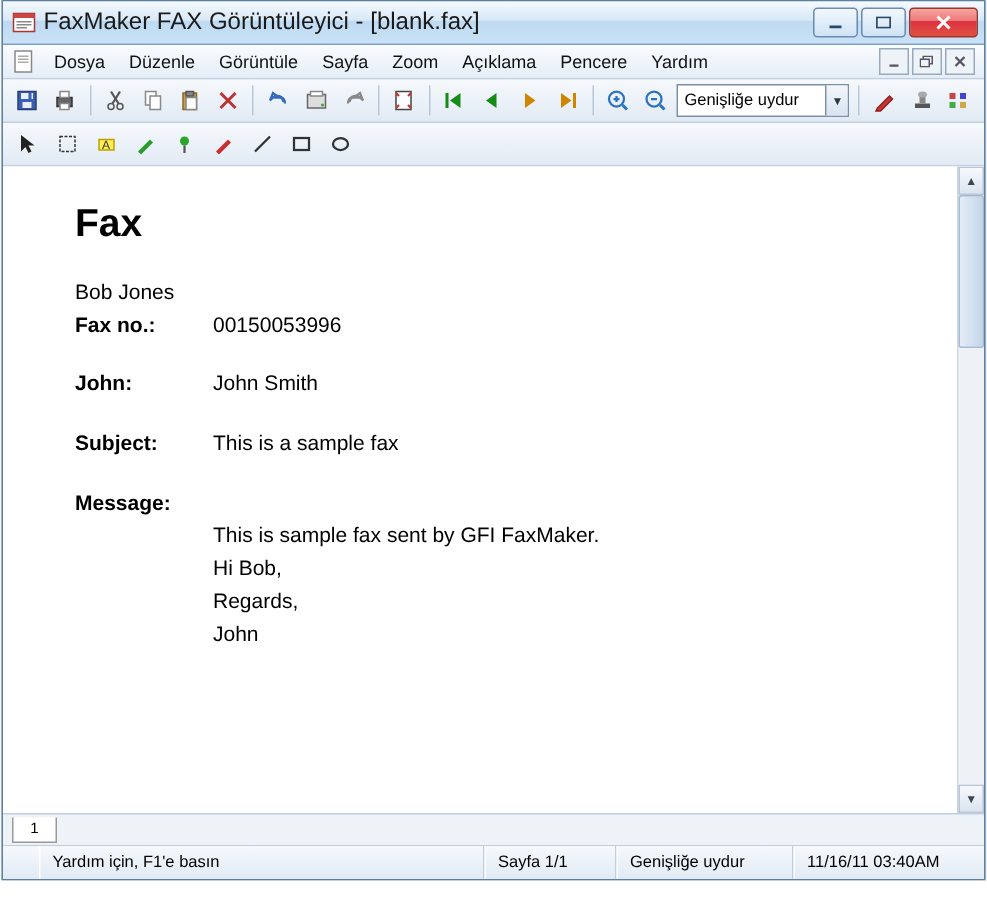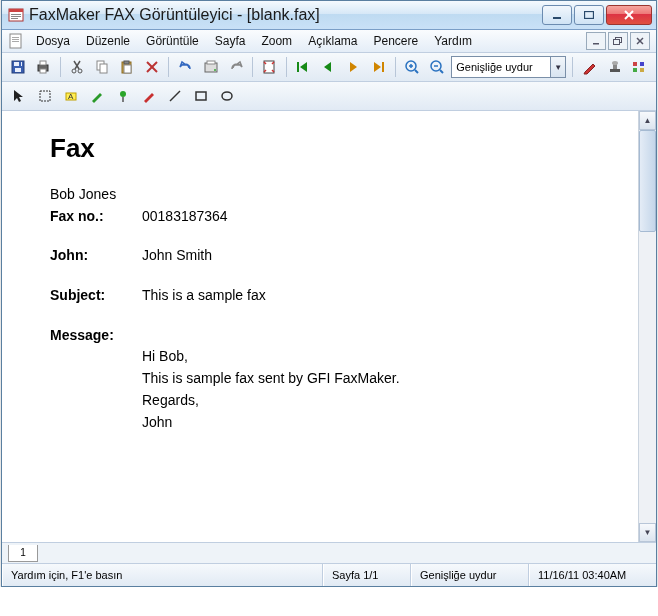--- a/index.html
+++ b/index.html
@@ -36,21 +36,21 @@
   .vscroll{width:17px;background:#e8ecf1;border-left:1px solid #cbd4df;display:flex;flex-direction:column;}
   .vscroll .arrow{height:17px;background:linear-gradient(to bottom,#f7f9fc,#dbe4ef);border:1px solid #b8c6d8;margin:0;display:flex;align-items:center;justify-content:center;font-size:8px;color:#445;}
   .vscroll .track{flex:1;position:relative;background:#eef1f5;}
   .vscroll .thumb{position:absolute;top:0;left:0;right:0;height:100px;background:linear-gradient(to right,#e4ecf6,#c4d6ea);border:1px solid #a5bad2;border-radius:2px;}
   
   .pagetabs{height:20px;background:#eef3f8;border-top:1px solid #c0cee0;display:flex;align-items:center;padding-left:6px;}
   .pagetab{min-width:18px;padding:0 5px;height:16px;background:#fff;border:1px solid #999;border-top:none;display:flex;align-items:center;justify-content:center;font-size:10px;font-family:Arial,sans-serif;}
   
   .statusbar{height:22px;background:linear-gradient(to bottom,#f6f9fc,#e1eaf4);border-top:1px solid #c0cee0;display:flex;align-items:stretch;font-size:11px;}
   .status-cell{border-right:1px solid #c0cee0;border-left:1px solid #fff;padding:0 8px;display:flex;align-items:center;}
-  .status-cell.flex{flex:1;}
+  .status-cell.flex{flex:1;margin-left:24px;}
   
   svg{display:block;}
 </style>
 </head>
 <body>
 
 <div class="window">
 
   <div class="titlebar">
     <span class="appicon">
@@ -308,39 +308,39 @@
 
   <div class="client">
     <div class="doc-viewport">
       <div class="doc-page">
         <h1>Fax</h1>
         <div class="field-row">
           <div class="field-val">Bob Jones</div>
         </div>
         <div class="field-row">
           <div class="field-label">Fax no.:</div>
-          <div class="field-val">00183187364</div>
+          <div class="field-val">00150053996</div>
         </div>
         <div class="gap"></div>
         <div class="field-row">
           <div class="field-label">John:</div>
           <div class="field-val">John Smith</div>
         </div>
         <div class="gap"></div>
         <div class="field-row">
           <div class="field-label">Subject:</div>
           <div class="field-val">This is a sample fax</div>
         </div>
         <div class="gap"></div>
         <div class="field-row">
           <div class="field-label">Message:</div>
         </div>
         <div class="msg-lines">
+          <div>This is sample fax sent by GFI FaxMaker.</div>
           <div>Hi Bob,</div>
-          <div>This is sample fax sent by GFI FaxMaker.</div>
           <div>Regards,</div>
           <div>John</div>
         </div>
       </div>
       <div class="vscroll">
         <div class="arrow">▲</div>
         <div class="track">
           <div class="thumb"></div>
         </div>
         <div class="arrow">▼</div>

